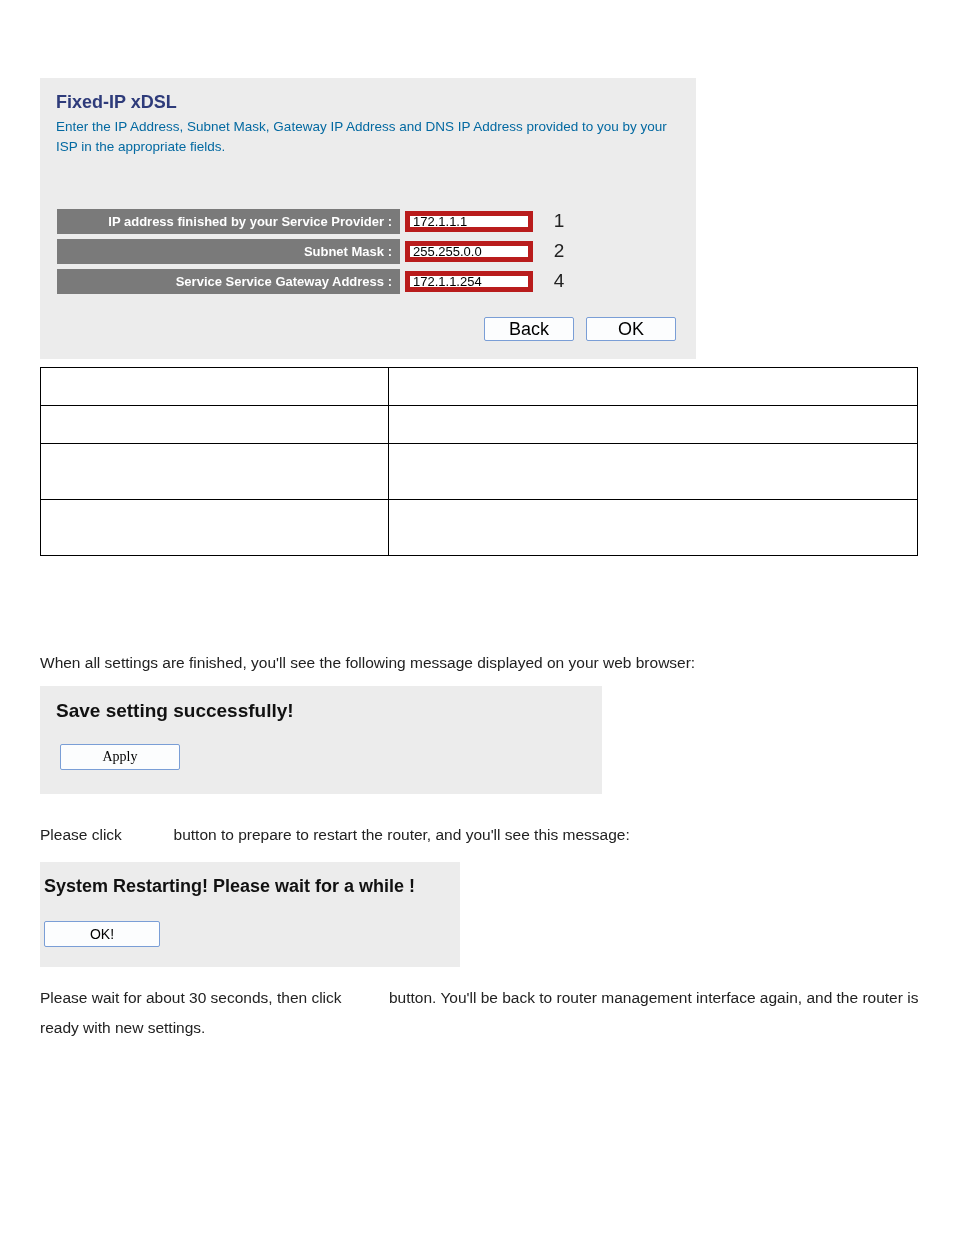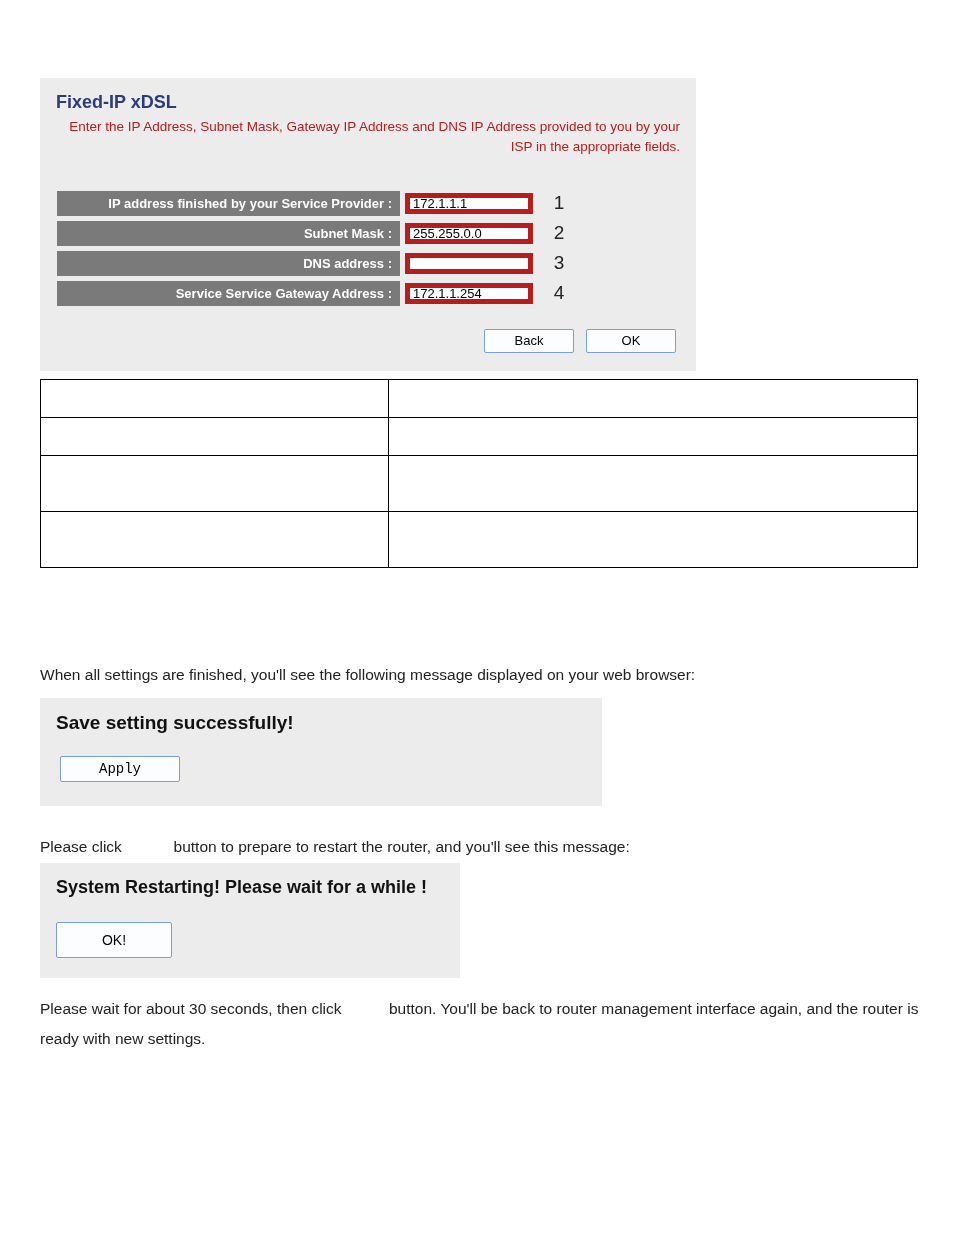--- a/index.html
+++ b/index.html
@@ -18,24 +18,23 @@
     padding: 14px 16px 18px 16px;
   }
   .panel-title {
     color: #2e3b7a;
     font-weight: bold;
     font-size: 18px;
     margin: 0 0 4px 0;
   }
   .panel-desc {
     font-size: 13.5px;
-    color: #b91c1c;
+    color: #0369a1;
     line-height: 1.5;
-    margin-bottom: 32px;
-    text-align: right;
+    margin-bottom: 50px;
   }
   .form-row {
     display: flex;
     align-items: stretch;
     margin-bottom: 3px;
   }
   .form-label {
     flex: 0 0 345px;
     background: #7a7a7a;
     color: #ffffff;
@@ -74,21 +73,21 @@
     justify-content: flex-end;
     gap: 12px;
     margin-top: 22px;
     padding-right: 4px;
   }
   .btn {
     width: 90px;
     height: 24px;
     border: 1px solid #7a9ed6;
     background: #fcfdfe;
-    font-size: 13px;
+    font-size: 18px;
     font-family: Arial, Helvetica, sans-serif;
     cursor: pointer;
     border-radius: 2px;
   }
   .desc-table {
     margin-left: 40px;
     margin-top: 8px;
     border-collapse: collapse;
     width: 878px;
   }
@@ -121,47 +120,47 @@
     font-size: 14px;
     color: #222;
     margin-bottom: 46px;
   }
   .btn2 {
     width: 120px;
     height: 26px;
     border: 1px solid #7a9ed6;
     background: #fcfdfe;
     font-size: 14px;
-    font-family: Liberation Mono, monospace;
+    font-family: Liberation Serif, serif;
     cursor: pointer;
     border-radius: 2px;
     margin-left: 4px;
   }
   .body-text2 {
     margin: 28px 0 0 40px;
     font-size: 15.5px;
     color: #222;
     line-height: 1.7;
     width: 880px;
   }
   .panel3 {
     background: #ececec;
-    margin: 3px 0 0 40px;
+    margin: 14px 0 0 40px;
     width: 420px;
-    padding: 14px 16px 20px 16px;
+    padding: 14px 16px 20px 4px;
   }
   .panel3-title {
     font-weight: bold;
     font-size: 18px;
     color: #111;
     margin-bottom: 24px;
   }
   .btn3 {
     width: 116px;
-    height: 36px;
+    height: 26px;
     border: 1px solid #7a9ed6;
     background: #fcfdfe;
     font-size: 14px;
     font-family: Arial, Helvetica, sans-serif;
     cursor: pointer;
     border-radius: 2px;
   }
   .body-text3 {
     margin: 16px 0 0 40px;
     font-size: 15.5px;
@@ -186,27 +185,20 @@
   </div>
 
   <div class="form-row">
     <div class="form-label">Subnet Mask :</div>
     <div class="form-input-cell">
       <input type="text" value="255.255.0.0" style="">
     </div>
     <div class="form-num">2</div>
   </div>
 
-  <div class="form-row">
-    <div class="form-label">DNS address :</div>
-    <div class="form-input-cell">
-      <input type="text" value="" style="">
-    </div>
-    <div class="form-num">3</div>
-  </div>
 
   <div class="form-row">
     <div class="form-label">Service Service Gateway Address :</div>
     <div class="form-input-cell">
       <input type="text" value="172.1.1.254" style="">
     </div>
     <div class="form-num">4</div>
   </div>
 
   <div class="btn-row">

